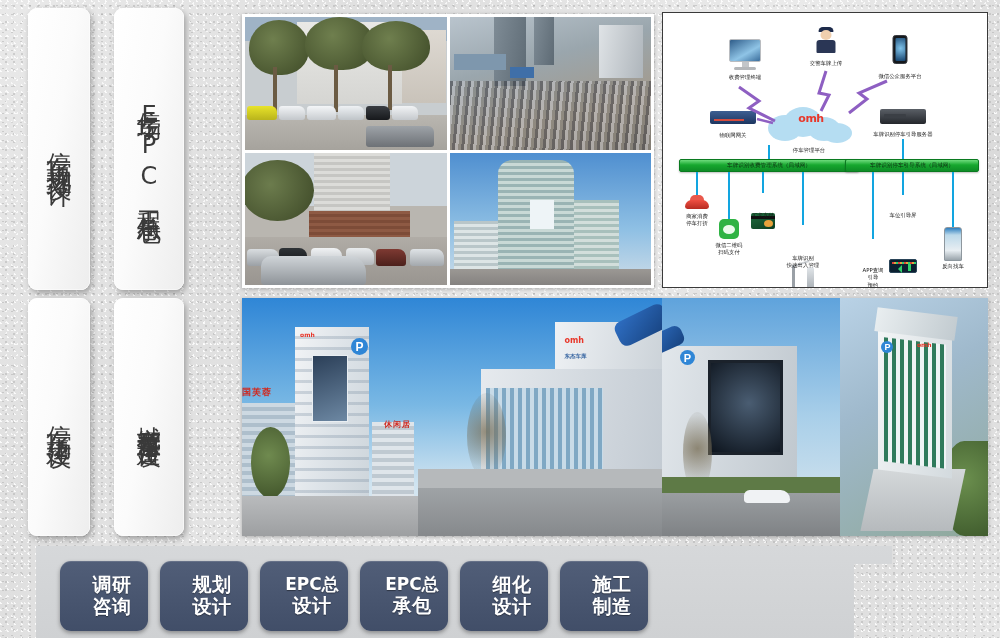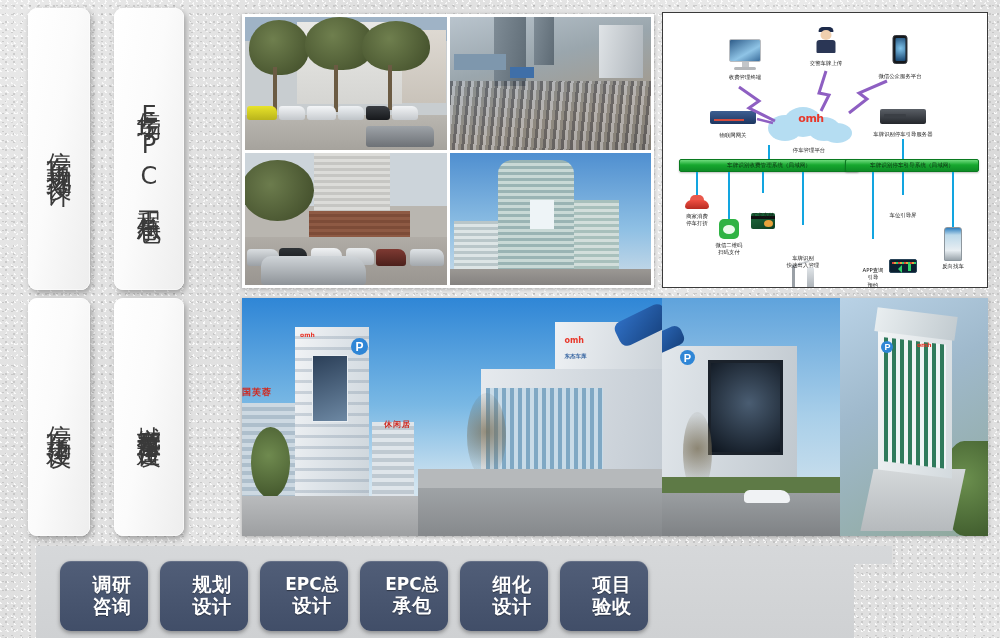--- a/index.html
+++ b/index.html
@@ -549,18 +549,18 @@
     </div>
     <div class="step">
       <span class="ln lat">EPC总</span>
       <span class="ln">承包</span>
     </div>
     <div class="step">
       <span class="ln">细化</span>
       <span class="ln">设计</span>
     </div>
     <div class="step">
-      <span class="ln">项目</span>
-      <span class="ln">验收</span>
+      <span class="ln">施工</span>
+      <span class="ln">制造</span>
     </div>
   </div>
 
 </div>
 
 </body></html>

